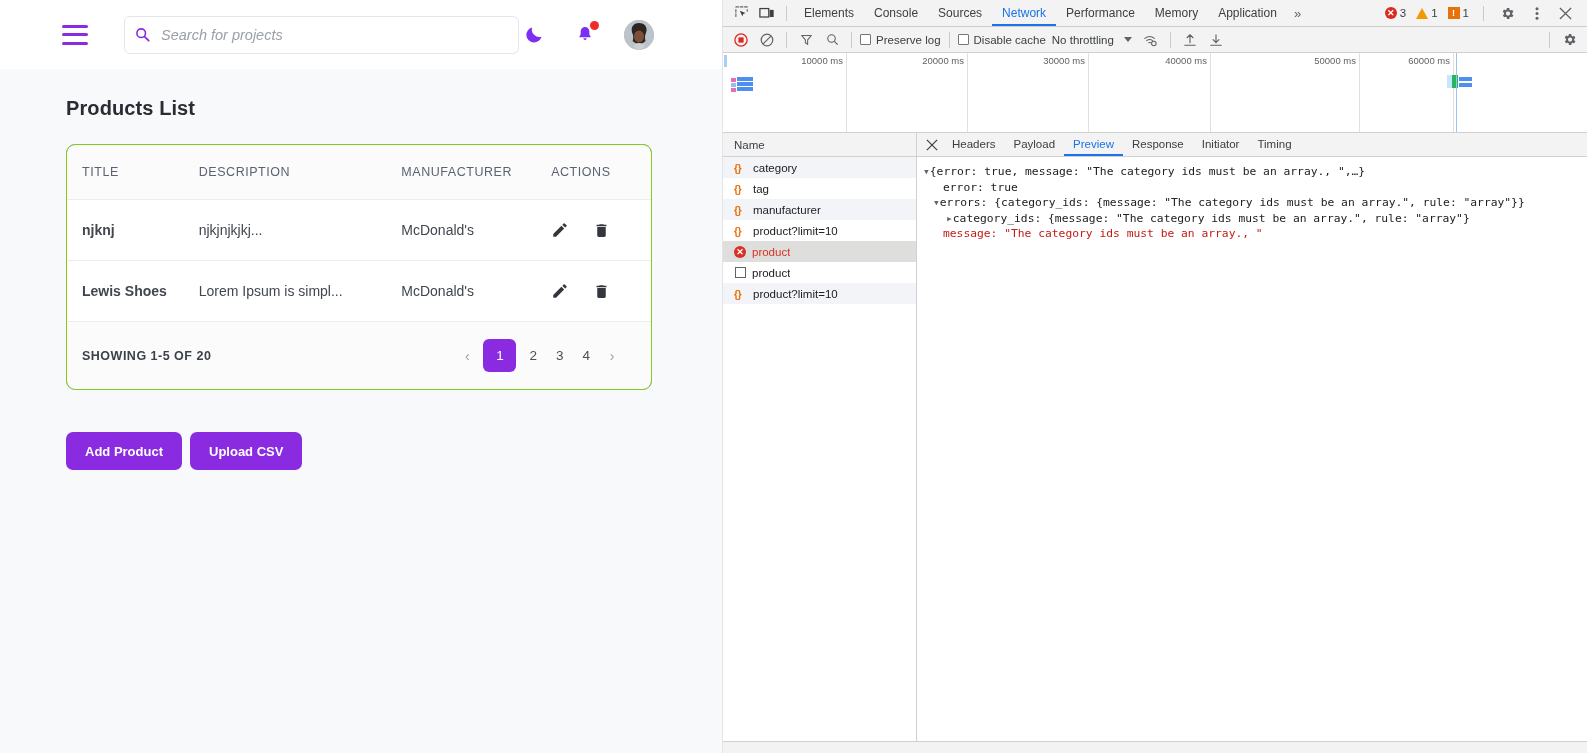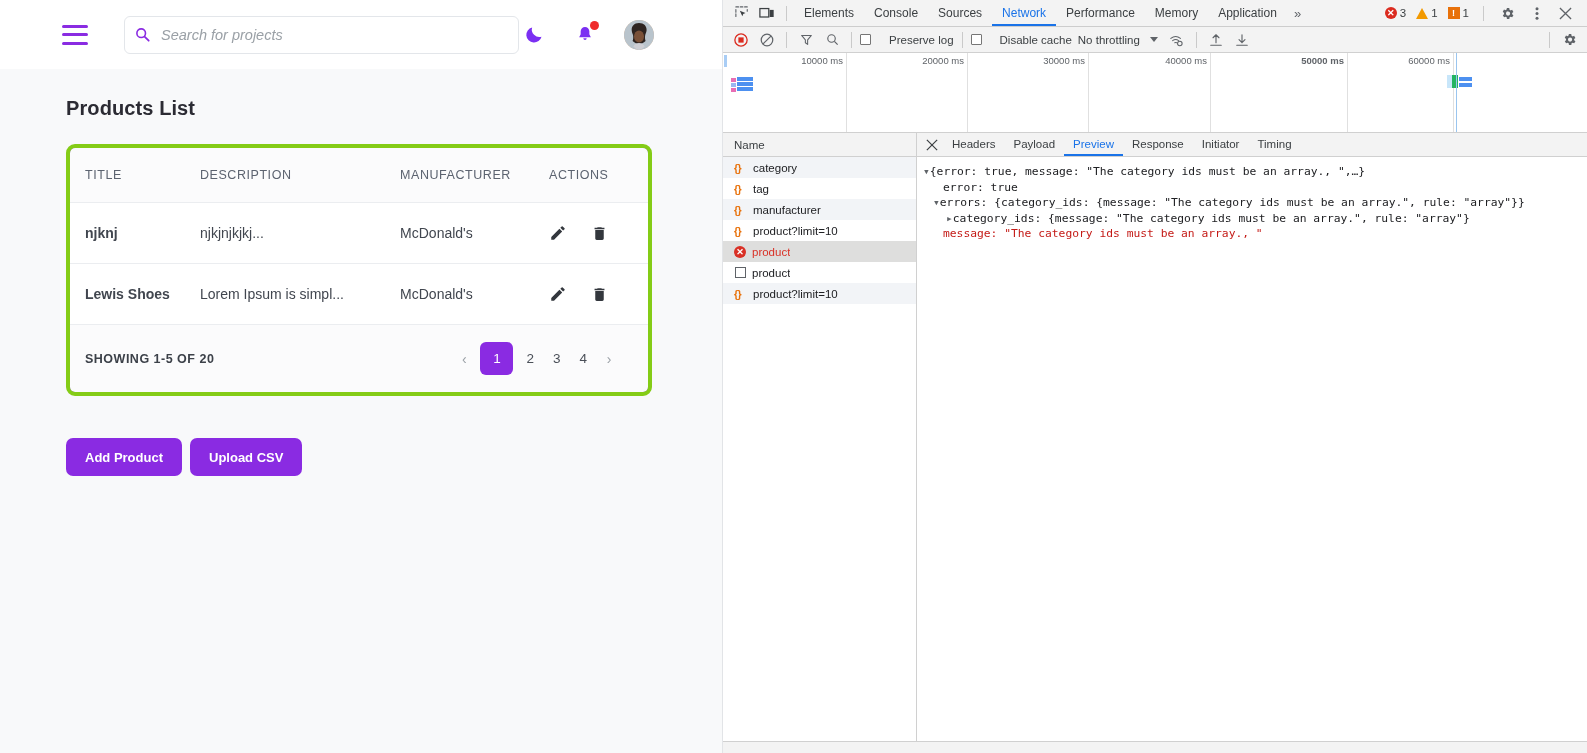--- a/index.html
+++ b/index.html
@@ -38,21 +38,21 @@
               position:relative; width:24px; height:26px; }
   .bell-dot { position:absolute; top:-1px; right:-2px; width:9px; height:9px;
               border-radius:50%; background:#ef2b2b; }
   .avatar { width:30px; height:30px; border-radius:50%; overflow:hidden;
             background:#cdb7a3; display:block; position:relative; cursor:pointer; }
 
   .app-body { padding:28px 0 0 66px; }
   .page-title { font-size:20px; font-weight:bold; color:#2b2b33; margin:0 0 24px 0;
                 letter-spacing:.1px; }
   .card {
-    width:586px; background:#404040; border:4px solid #84cc16; border-radius:9px;
+    width:586px; background:#404040; border:1px solid #84cc16; border-radius:9px;
     overflow:hidden;
   }
   table.products { width:100%; border-collapse:collapse; }
   table.products th {
     text-align:left; font-size:12.5px; color:#5c6370; font-weight:normal;
     letter-spacing:.55px; padding:20px 0 20px 0; border-bottom:1px solid #ebedf0;
     background:#fbfbfc;
   }
   table.products td {
     font-size:14px; color:#41464f; padding:21px 0; border-bottom:1px solid #ebedf0;
@@ -111,21 +111,21 @@
   .info-ico { width:12px; height:12px; background:#e8710a; color:#fff; font-size:9px;
               display:flex; align-items:center; justify-content:center; font-weight:bold; }
 
   .dt-toolbar {
     height:26px; background:#f3f3f3; border-bottom:1px solid #d0d0d0;
     display:flex; align-items:center; padding:0 5px; gap:0; flex:none; font-size:11.5px;
   }
   .tb-btn { width:26px; height:24px; display:flex; align-items:center;
             justify-content:center; cursor:pointer; }
   .tb-sep { width:1px; height:16px; background:#cacaca; margin:0 6px; }
-  .cb-wrap { display:flex; align-items:center; gap:18px; cursor:pointer; color:#3c4043;
+  .cb-wrap { display:flex; align-items:center; gap:5px; cursor:pointer; color:#3c4043;
              padding:0 2px; }
   .cbx { width:11px; height:11px; border:1px solid #767676; border-radius:1px;
          background:#fff; }
   .throttle { color:#3c4043; padding:0 4px; cursor:pointer; }
   .caret { width:0;height:0;border-left:4px solid transparent;border-right:4px solid transparent;
            border-top:5px solid #5f6368; cursor:pointer; margin:0 6px; }
 
   .dt-overview { height:80px; background:#fff; border-bottom:1px solid #d0d0d0;
                  position:relative; flex:none; overflow:hidden; }
   .ov-ticks { position:absolute; inset:0; }
@@ -420,21 +420,21 @@
           </div>
         <div class="ov-tick" style="left:124px; width:121px;">
             <span>20000 ms</span>
           </div>
         <div class="ov-tick" style="left:245px; width:121px;">
             <span>30000 ms</span>
           </div>
         <div class="ov-tick" style="left:366px; width:122px;">
             <span>40000 ms</span>
           </div>
-        <div class="ov-tick" style="left:504px; width:121px;font-weight:bold;">
+        <div class="ov-tick" style="left:516px; width:121px;">
             <span>50000 ms</span>
           </div>
         <div class="ov-tick" style="left:609px; width:122px;">
             <span>60000 ms</span>
           </div>
       </div>
       <div>
         <div class="ov-bar" style="left:1px;  top:2px;  width:3px;  height:12px; background:#a9cdf5;"></div>
         <div class="ov-bar" style="left:8px;  top:25px; width:5px;  height:4px;  background:#e86eb4;"></div>
         <div class="ov-bar" style="left:8px;  top:30px; width:5px;  height:4px;  background:#9bb8f0;"></div>

